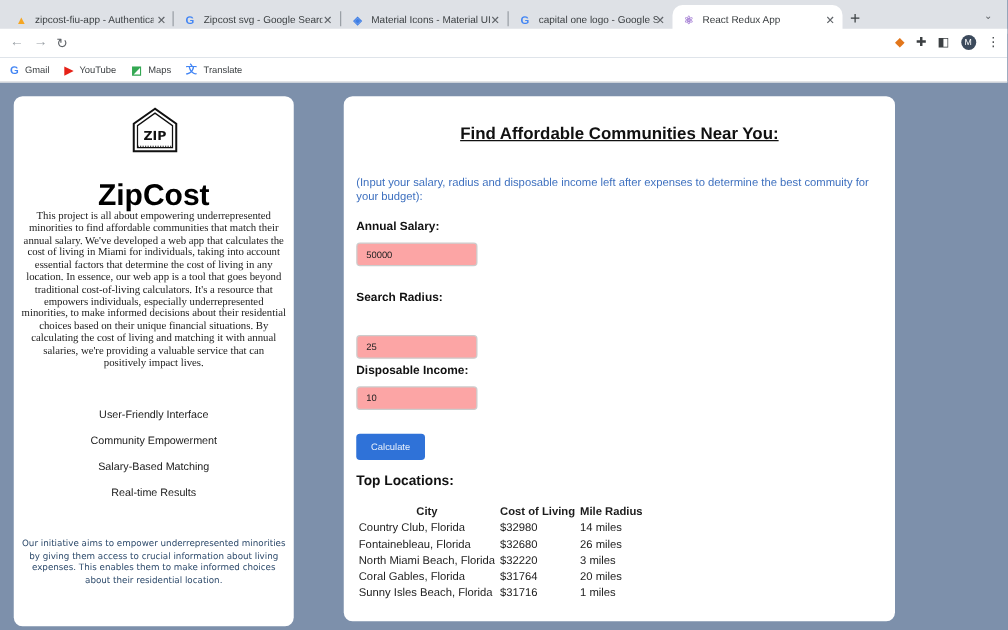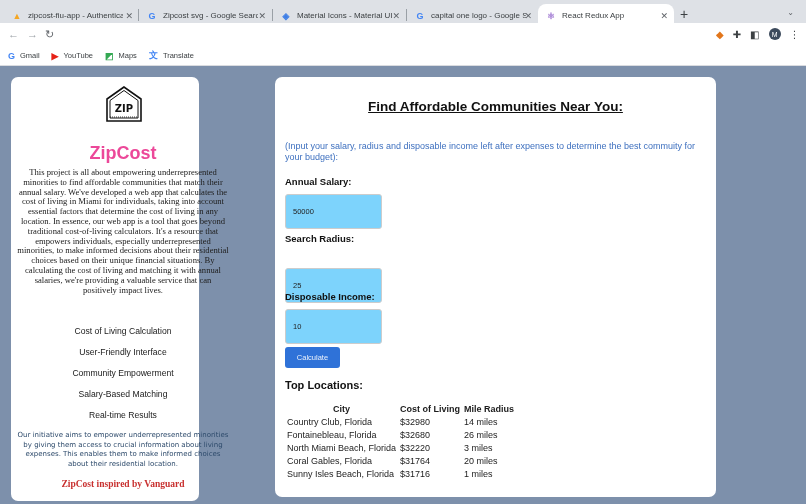--- a/index.html
+++ b/index.html
@@ -26,34 +26,34 @@
     .omnibox .url .port { color: #70757a; }
     .omni-icons { position: absolute; right: 6px; top: 3px; display: flex; gap: 10px; font-size: 9px; color: #5f6368; }
     .ext-icons { position: absolute; left: 716px; top: 5px; display: flex; gap: 9px; align-items: center; font-size: 10px; color: #3c4043; }
     .avatar { width: 12px; height: 12px; border-radius: 50%; background: #3c4a5c; color: #fff; font-size: 7px; display: inline-flex; align-items: center; justify-content: center; }
 
     .bookmarks { position: absolute; left: 0; top: 46px; width: 806px; height: 20px; background: #fff; border-bottom: 1px solid #dadce0; display: flex; align-items: center; padding-left: 8px; gap: 12px; font-size: 7.5px; color: #3c4043; }
     .bm { display: flex; align-items: center; gap: 5px; }
     .bm .ico { font-size: 9px; font-weight: bold; }
 
     
-    .left-card { position: absolute; left: 11px; top: 77px; width: 188px; height: 424px; background: #fff; border-radius: 7px; text-align: center; }
+    .left-card { position: absolute; left: 11px; top: 77px; width: 224px; height: 424px; background: #fff; border-radius: 7px; text-align: center; }
     .logo { position: absolute; left: 94px; top: 8px; width: 38px; height: 38px; }
-    .brand { position: absolute; left: 0; top: 66px; width: 224px; font-size: 18px; font-weight: bold; color: #ec4899; }
+    .brand { position: absolute; left: 0; top: 66px; width: 224px; font-size: 24px; font-weight: bold; color: #000000; }
     .about { position: absolute; left: 6px; top: 91px; width: 212px; font-size: 8.6px; line-height: 9.8px; color: #202020; font-family: Liberation Serif, serif; }
     .features { position: absolute; left: 0; top: 248px; width: 224px; }
     .feature { font-size: 8.6px; color: #202020; height: 21px; line-height: 12px; }
     .initiative { position: absolute; left: 6px; top: 354px; width: 212px; font-family: "DejaVu Sans", sans-serif; font-size: 7px; line-height: 9.7px; color: #2d4a6b; }
     .inspired { position: absolute; left: 0; top: 402px; width: 224px; font-family: "Liberation Serif", serif; font-weight: bold; font-size: 9.5px; color: #c8302f; }
 
     .right-card { position: absolute; left: 275px; top: 77px; width: 441px; height: 420px; background: #fff; border-radius: 7px; }
     .main-title { position: absolute; left: 0; top: 22px; width: 441px; text-align: center; font-size: 13.5px; font-weight: bold; text-decoration: underline; color: #111; }
     .instructions { position: absolute; left: 10px; top: 64px; width: 425px; font-size: 9px; line-height: 10.5px; color: #3e70bf; }
     .field-label { position: absolute; left: 10px; font-size: 9.5px; font-weight: bold; color: #111; }
-    .field-input { position: absolute; left: 10px; width: 97px; height: 35px; border: 1px solid #ccc; border-radius: 3px; font-size: 7.5px; padding-left: 7px; color: #222; font-family: "Liberation Sans", sans-serif; background: #7dd3fc; }
+    .field-input { position: absolute; left: 10px; width: 97px; height: 19px; border: 1px solid #ccc; border-radius: 3px; font-size: 7.5px; padding-left: 7px; color: #222; font-family: "Liberation Sans", sans-serif; background: #fca5a5; }
     .calc-btn { position: absolute; left: 10px; top: 270px; width: 55px; height: 21px; background: #2f72d8; color: #eaf1fc; border: none; border-radius: 3px; font-size: 7.5px; font-family: "Liberation Sans", sans-serif; }
     .top-title { position: absolute; left: 10px; top: 302px; font-size: 11px; font-weight: bold; color: #111; }
     .results { position: absolute; left: 10px; top: 326px; border-collapse: collapse; font-size: 9px; color: #1c1c1c; }
     .results th { font-weight: bold; padding: 0 2px; height: 12px; text-align: center; }
     .results th.left { text-align: left; }
     .results td { padding: 0 2px; height: 13px; text-align: left; white-space: nowrap; }
   </style>
 </head>
 <body>
 
@@ -125,28 +125,26 @@
 <div class="left-card">
   <svg class="logo" viewBox="0 0 38 38">
     <polygon points="19,2 2,14 2,36 36,36 36,14" fill="#fff" stroke="#111" stroke-width="1.6"></polygon>
     <polygon points="19,5.5 5,15.5 5,33 33,33 33,15.5" fill="none" stroke="#111" stroke-width="1"></polygon>
     <line x1="5" y1="32" x2="33" y2="32" stroke="#111" stroke-width="0.8" stroke-dasharray="1,1"></line>
     <text x="19" y="27" text-anchor="middle" font-family="DejaVu Sans, sans-serif" font-weight="bold" font-size="10" fill="#111">ZIP</text>
   </svg>
   <div class="brand">ZipCost</div>
   <div class="about">This project is all about empowering underrepresented minorities to find affordable communities that match their annual salary. We've developed a web app that calculates the cost of living in Miami for individuals, taking into account essential factors that determine the cost of living in any location. In essence, our web app is a tool that goes beyond traditional cost-of-living calculators. It's a resource that empowers individuals, especially underrepresented minorities, to make informed decisions about their residential choices based on their unique financial situations. By calculating the cost of living and matching it with annual salaries, we're providing a valuable service that can positively impact lives.</div>
   <div class="features">
-    <div class="feature">Cost of Living Calculation</div>
     <div class="feature">User-Friendly Interface</div>
     <div class="feature">Community Empowerment</div>
     <div class="feature">Salary-Based Matching</div>
     <div class="feature">Real-time Results</div>
   </div>
   <div class="initiative">Our initiative aims to empower underrepresented minorities by giving them access to crucial information about living expenses. This enables them to make informed choices about their residential location.</div>
-  <div class="inspired">ZipCost inspired by Vanguard</div>
 </div>
 
 <div class="right-card">
   <div class="main-title">Find Affordable Communities Near You:</div>
   <div class="instructions">(Input your salary, radius and disposable income left after expenses to determine the best commuity for your budget):</div>
 
   <div class="field-label" style="top:99px;">Annual Salary:</div>
   <input class="field-input" style="top: 117px;" type="text" value="50000">
 
   <div class="field-label" style="top:156px;">Search Radius:</div>

